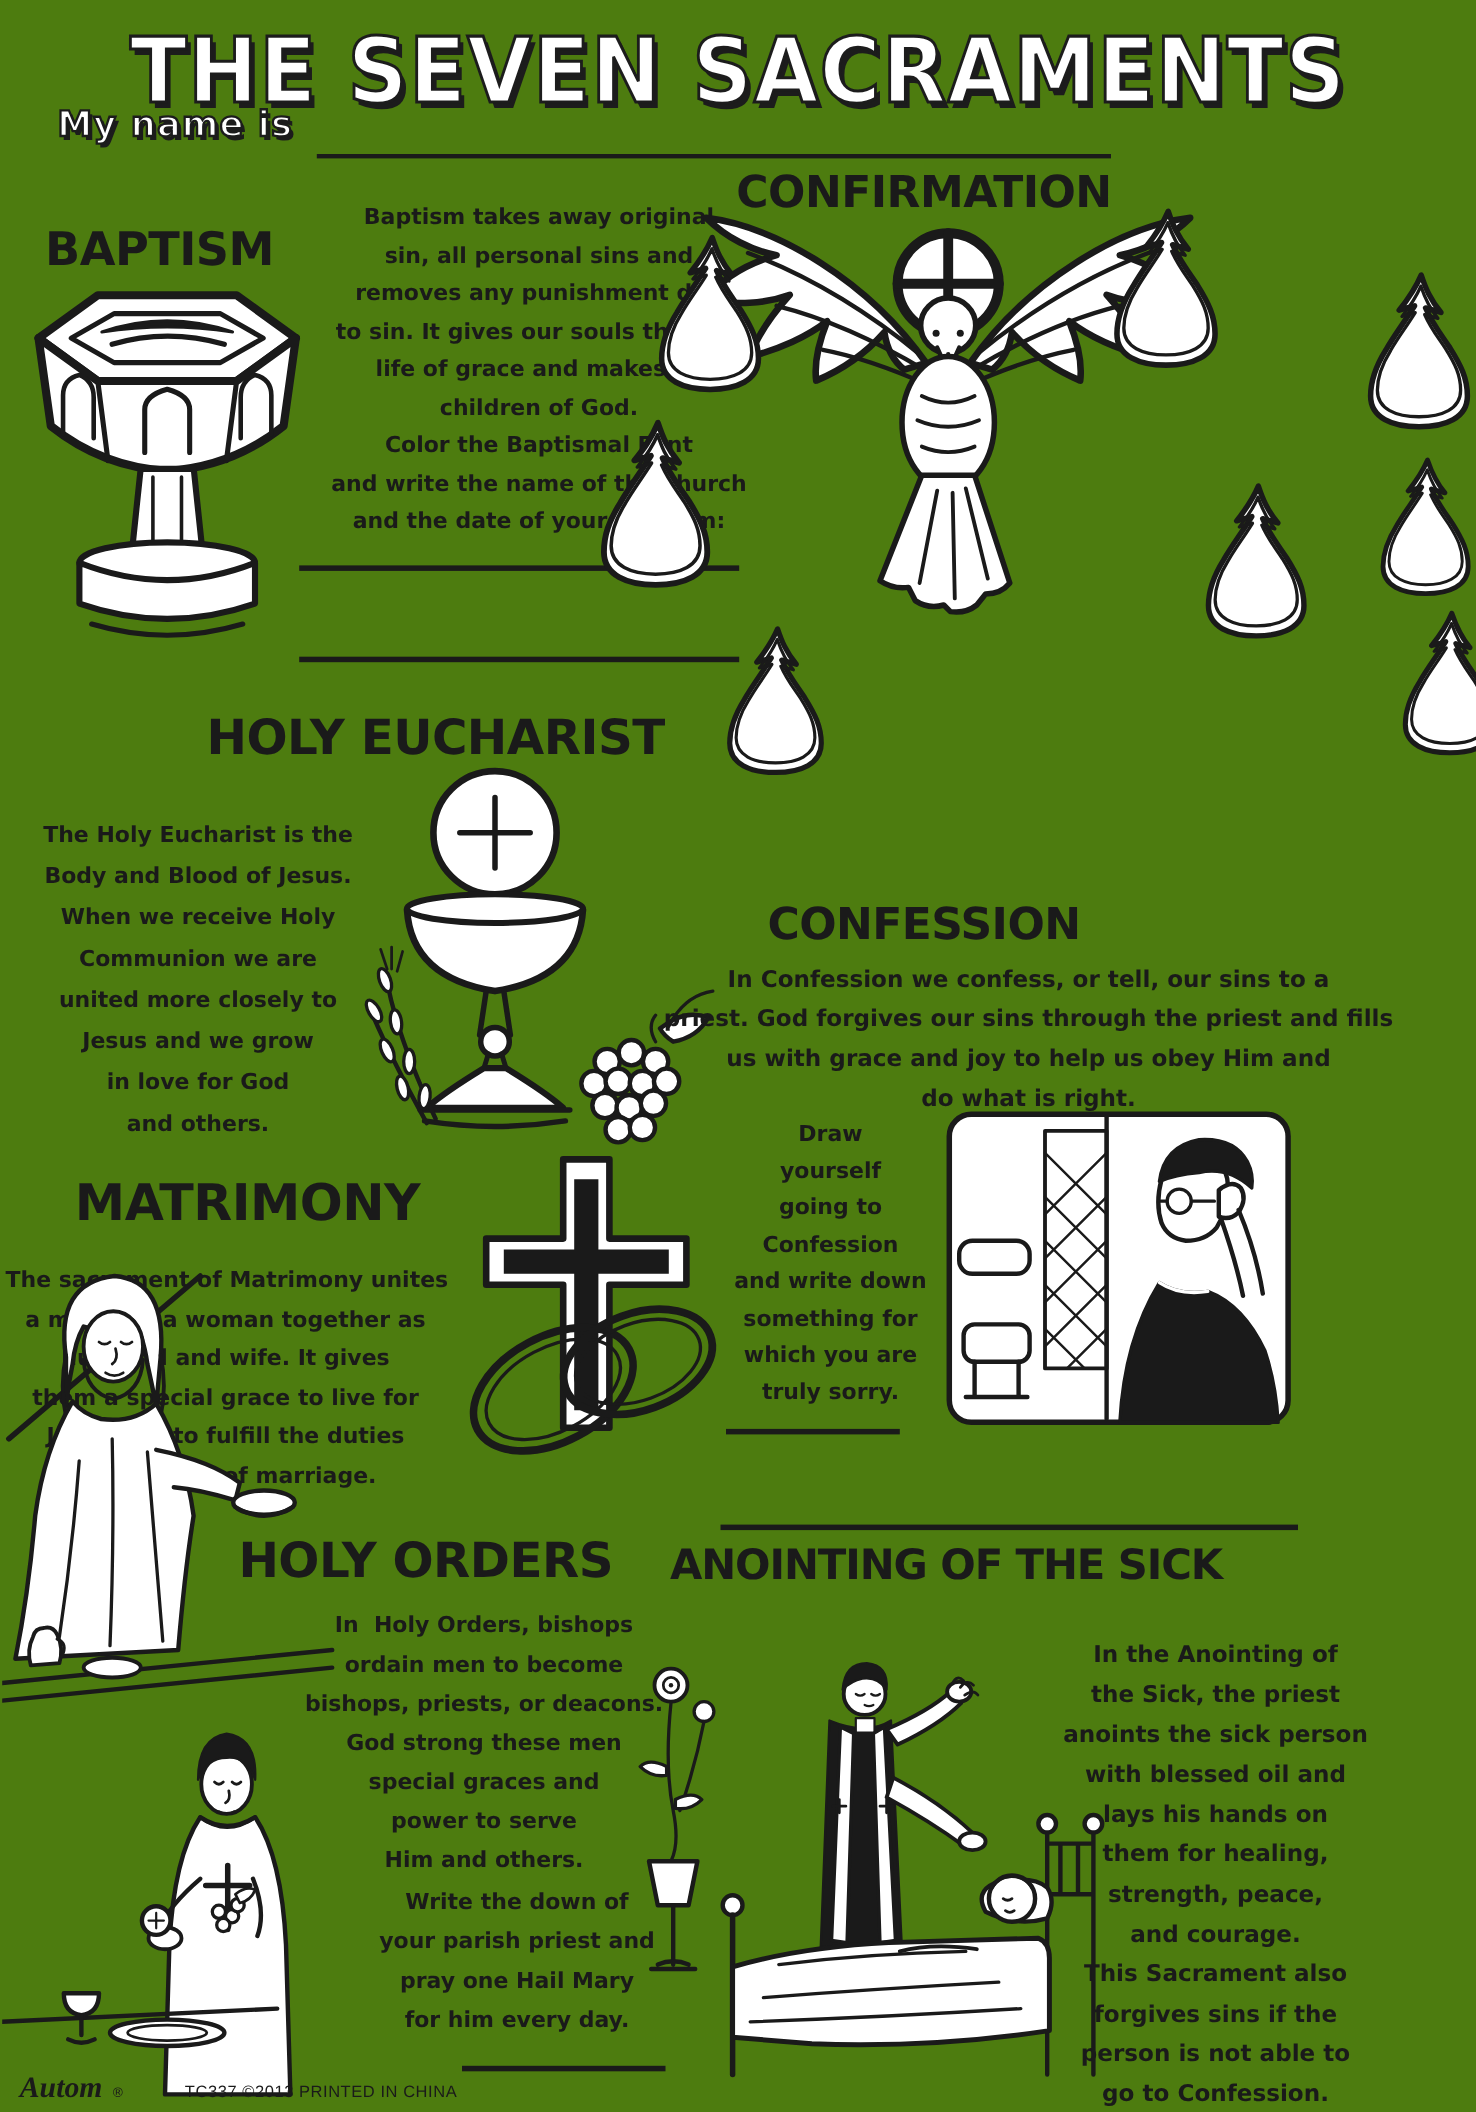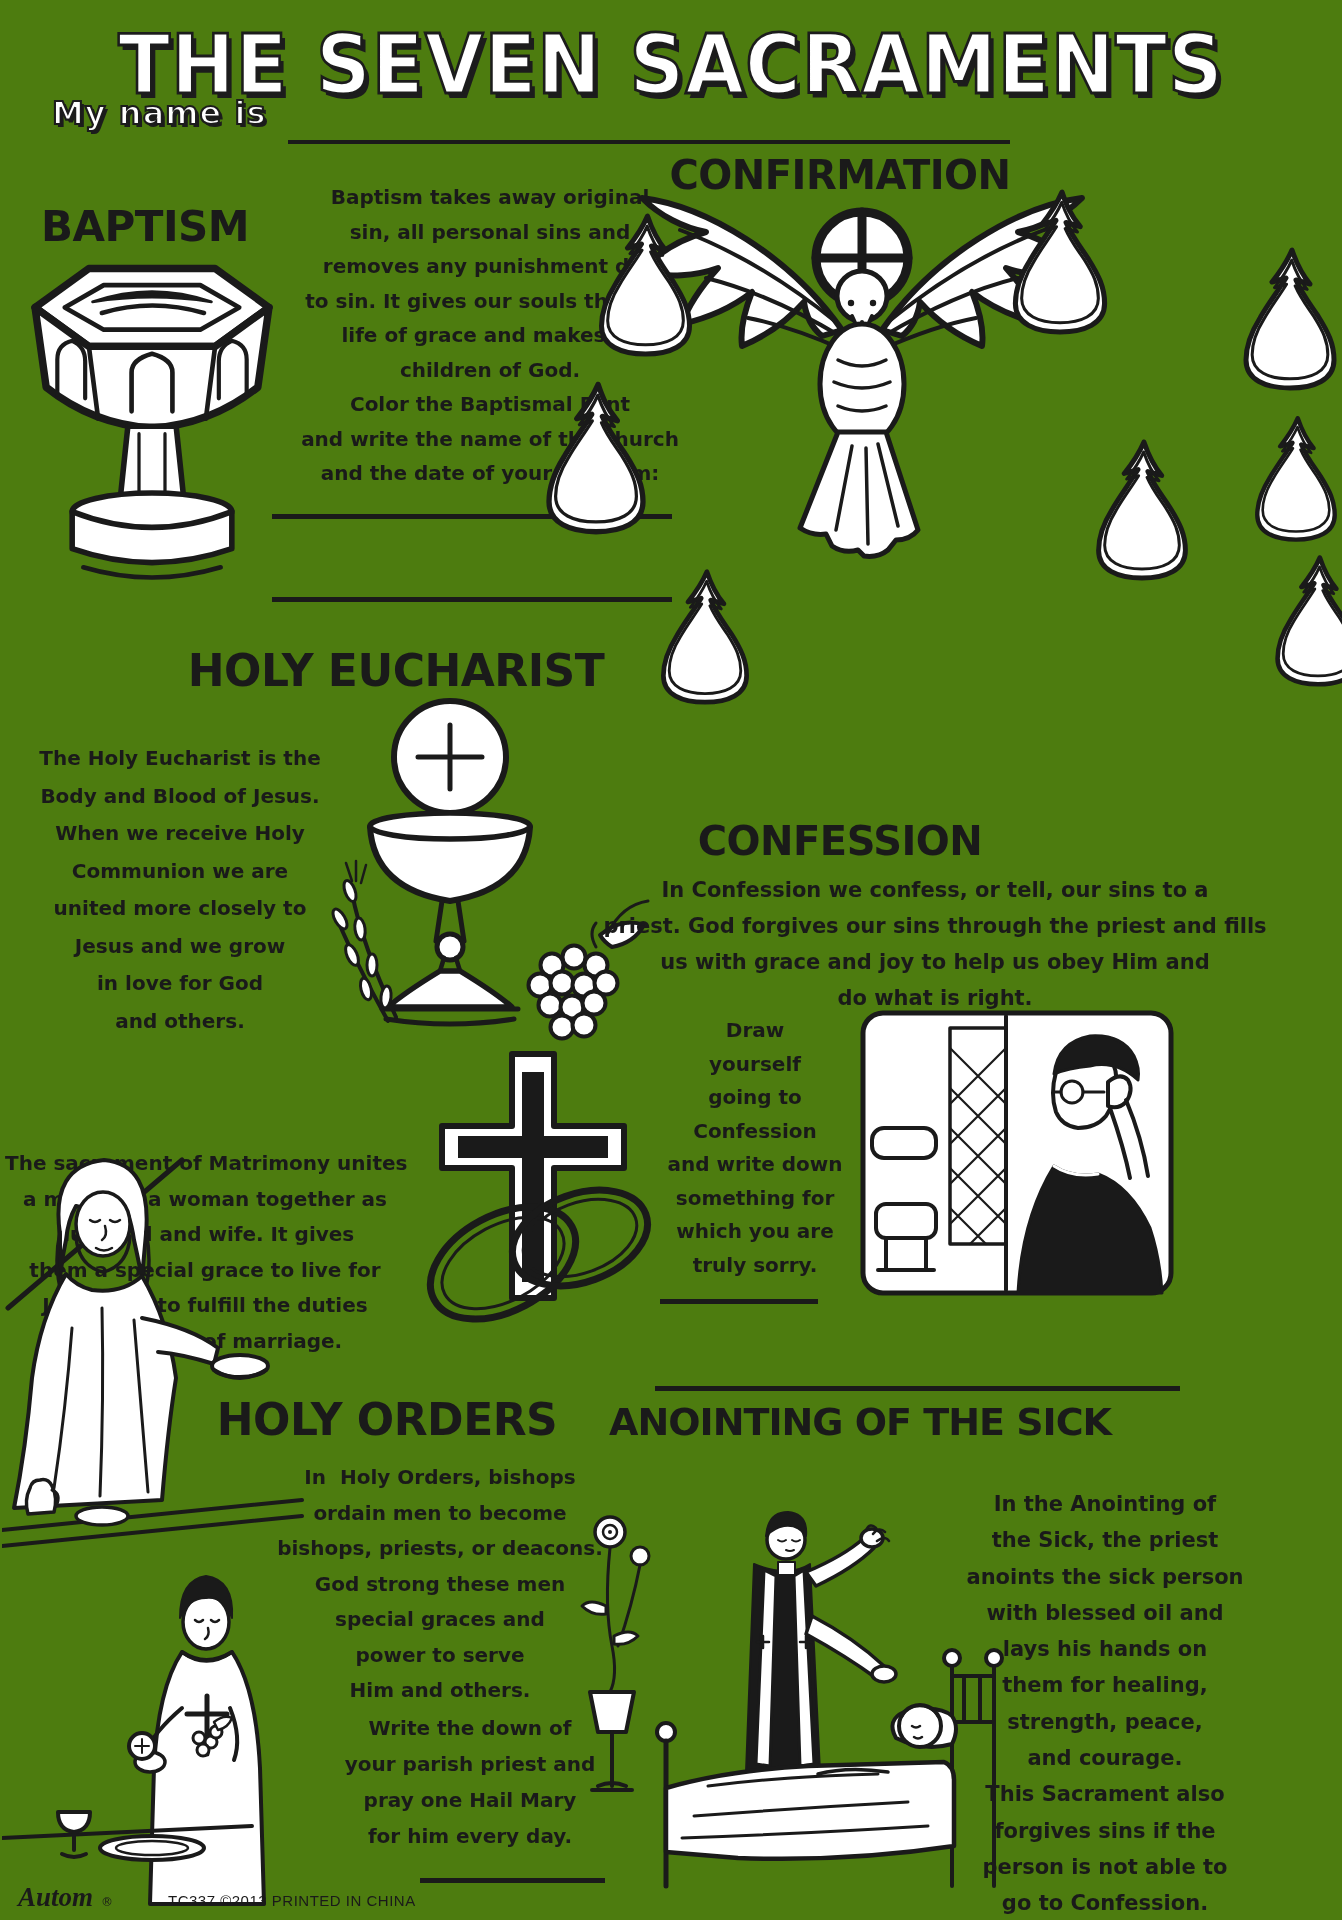--- a/index.html
+++ b/index.html
@@ -173,20 +173,21 @@
     <path d="M160 285 Q164 210 196 158 Q214 170 240 166 Q272 178 292 220 Q302 250 304 285 Z" fill="#1a1a1a" stroke-width="3"></path>
     <path d="M198 64 Q192 86 198 104 Q204 118 220 120 Q238 120 248 108 Q256 96 258 78 Q260 62 252 50 Q230 44 210 52 Q200 56 198 64 Z" fill="#fff" stroke-width="4"></path>
     <path d="M196 66 Q200 34 232 28 Q264 26 276 48 Q282 60 280 72 Q258 52 232 58 Q210 60 196 66 Z" fill="#1a1a1a" stroke-width="3"></path>
     <circle cx="214" cy="84" r="11" stroke-width="3"></circle>
     <path d="M225 84 H246 M203 84 H196" stroke-width="3"></path>
     <path d="M250 74 Q262 64 270 72 Q276 82 268 94 Q260 102 250 98 Z" fill="#fff" stroke-width="4"></path>
     <path d="M268 92 Q284 130 290 168 M252 100 Q266 140 272 170" stroke-width="4"></path>
     <path d="M196 158 Q214 170 240 166" stroke="#fff" stroke-width="3"></path>
   </svg>
 
+  <div class="abs hd" style="left:25px;top:1066px;width:400px;font-size:46px;">MATRIMONY</div>
   <div class="abs bd" style="left:5px;top:1146px;width:400px;font-size:20px;line-height:35.5px;">The sacrament of Matrimony unites
 a man and a woman together as
 husband and wife. It gives
 them a special grace to live for
 Jesus and to fulfill the duties
 and dignity of marriage.</div>
 
   <svg style="left:408px;top:1048px;" width="252" height="292" viewBox="0 0 252 292" fill="none" stroke="#1a1a1a" stroke-linejoin="round">
     <path d="M104 6 H146 V78 H216 V120 H146 V250 H104 V120 H34 V78 H104 Z" fill="#fff" stroke-width="6"></path>
     <path d="M114 24 H136 V88 H200 V110 H136 V234 H114 V110 H50 V88 H114 Z" fill="#1a1a1a" stroke="none"></path>

